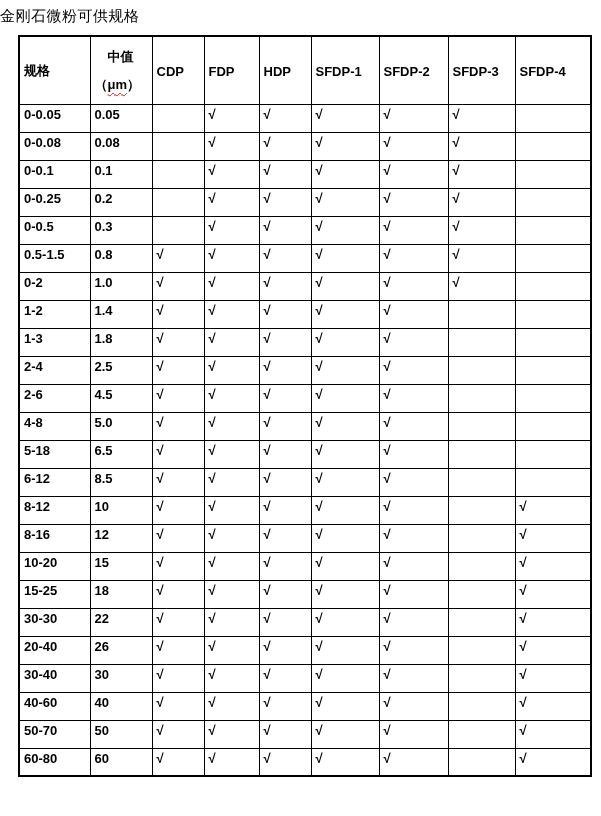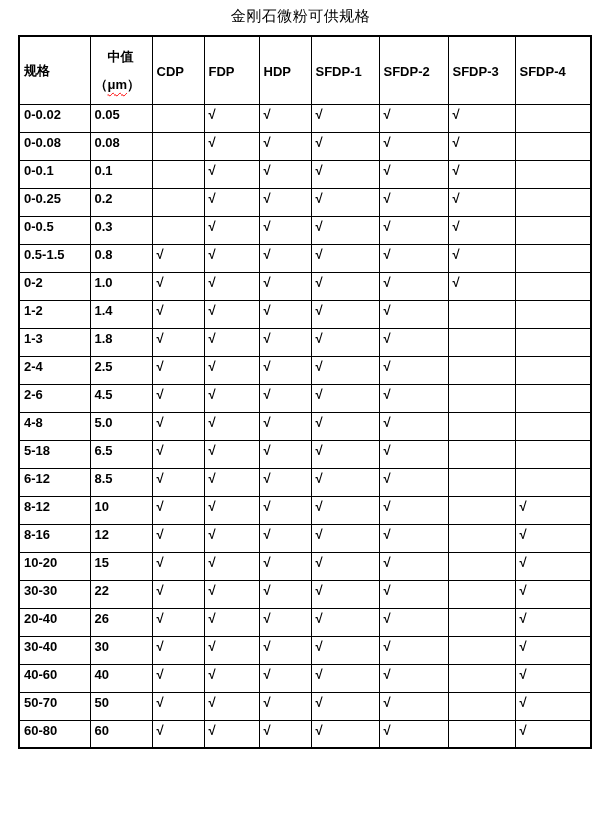--- a/index.html
+++ b/index.html
@@ -5,21 +5,21 @@
   html, body {
     margin: 0; padding: 0;
     width: 601px; height: 816px;
     background: #ffffff;
     overflow: hidden;
     font-family: "Liberation Sans", sans-serif;
     color: #000000;
   }
   .page-title {
     margin-top: 5px;
-    text-align: center;
+    text-align: left;
     font-size: 15px;
     font-weight: normal;
     letter-spacing: 0.5px;
     height: 22px;
     line-height: 22px;
   }
   table.spec-table {
     border-collapse: collapse;
     table-layout: fixed;
     margin-left: 18px;
@@ -91,21 +91,21 @@
       <th>FDP</th>
       <th>HDP</th>
       <th>SFDP-1</th>
       <th>SFDP-2</th>
       <th>SFDP-3</th>
       <th>SFDP-4</th>
     </tr>
   </thead>
   <tbody>
       <tr>
-        <td>0-0.02</td>
+        <td>0-0.05</td>
         <td>0.05</td>
         <td></td>
         <td>√</td>
         <td>√</td>
         <td>√</td>
         <td>√</td>
         <td>√</td>
         <td></td>
       </tr>
       <tr>
@@ -269,20 +269,31 @@
         <td>√</td>
         <td>√</td>
         <td>√</td>
         <td>√</td>
         <td></td>
         <td>√</td>
       </tr>
       <tr>
         <td>10-20</td>
         <td>15</td>
+        <td>√</td>
+        <td>√</td>
+        <td>√</td>
+        <td>√</td>
+        <td>√</td>
+        <td></td>
+        <td>√</td>
+      </tr>
+      <tr>
+        <td>15-25</td>
+        <td>18</td>
         <td>√</td>
         <td>√</td>
         <td>√</td>
         <td>√</td>
         <td>√</td>
         <td></td>
         <td>√</td>
       </tr>
       <tr>
         <td>30-30</td>

